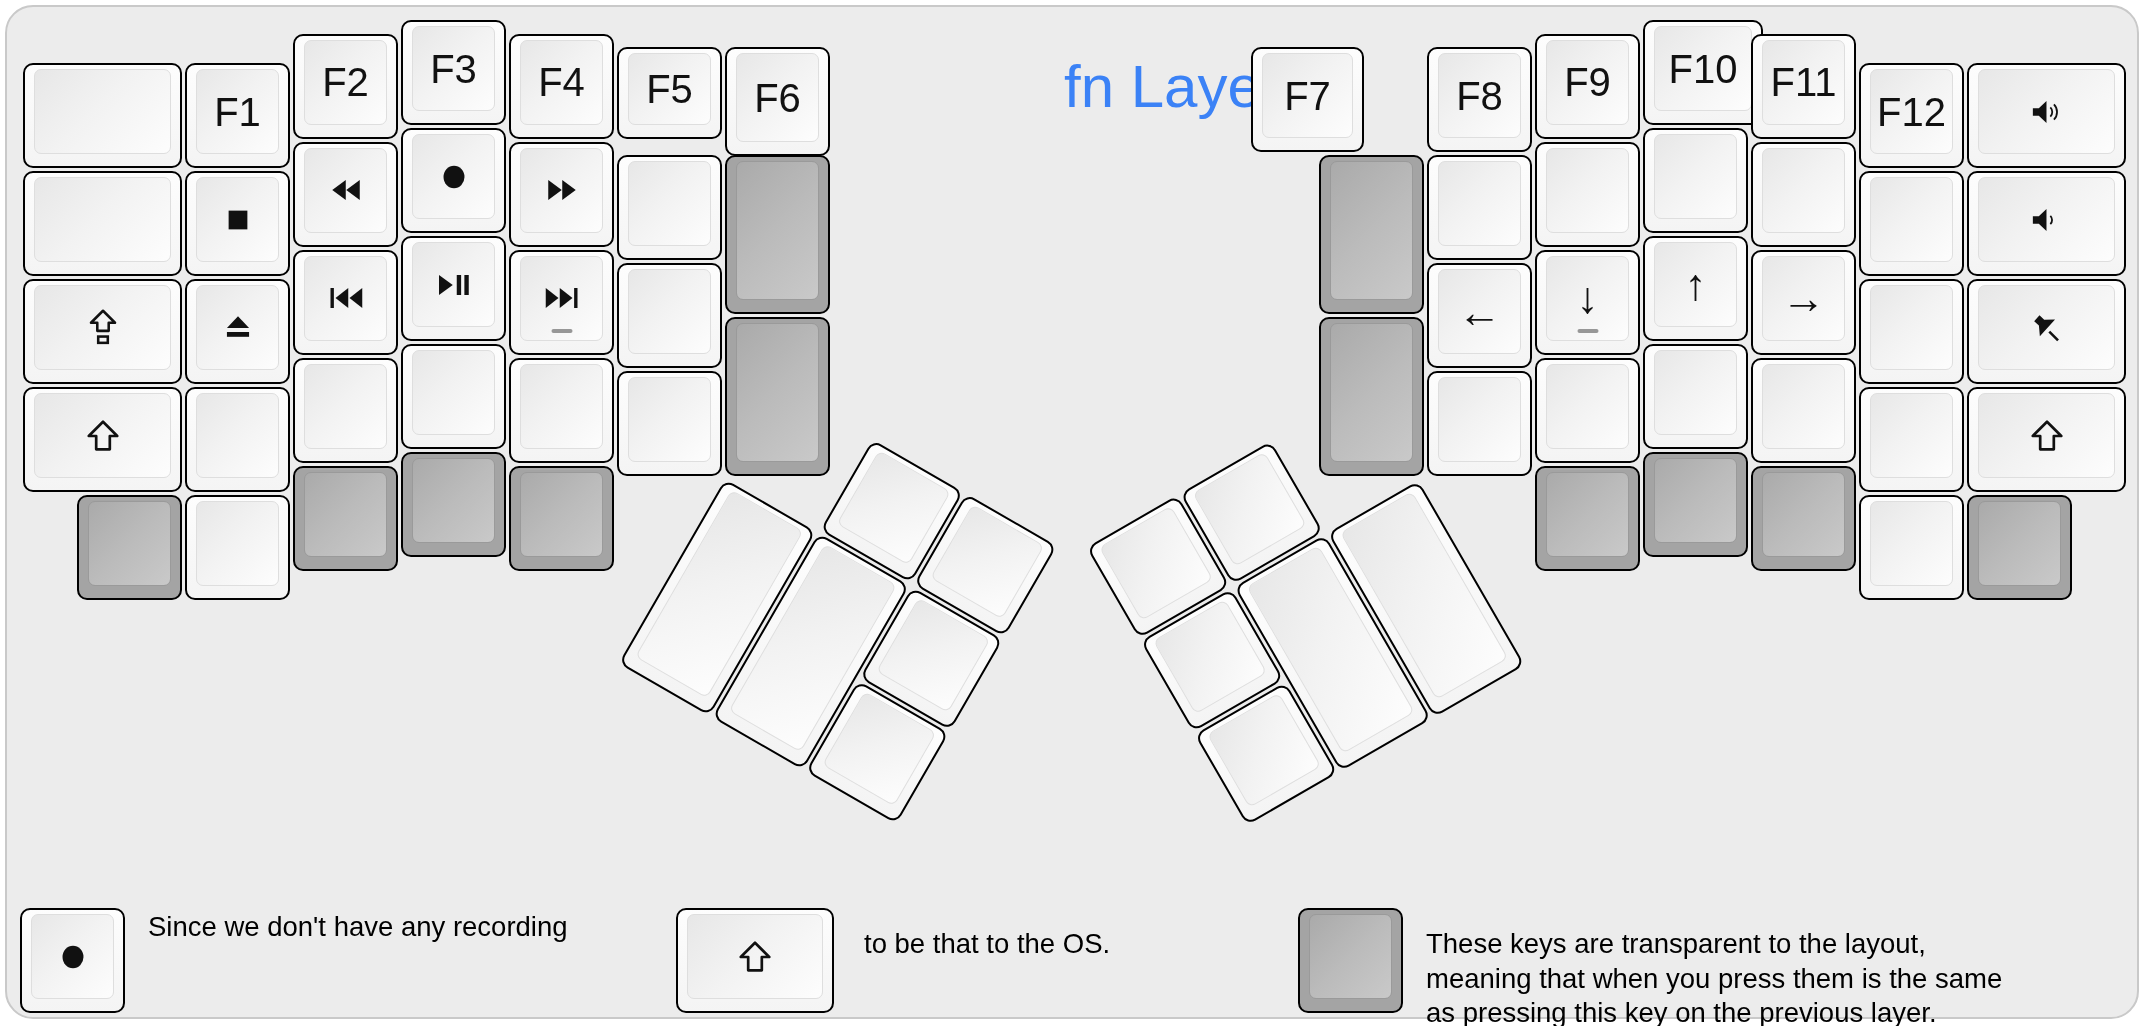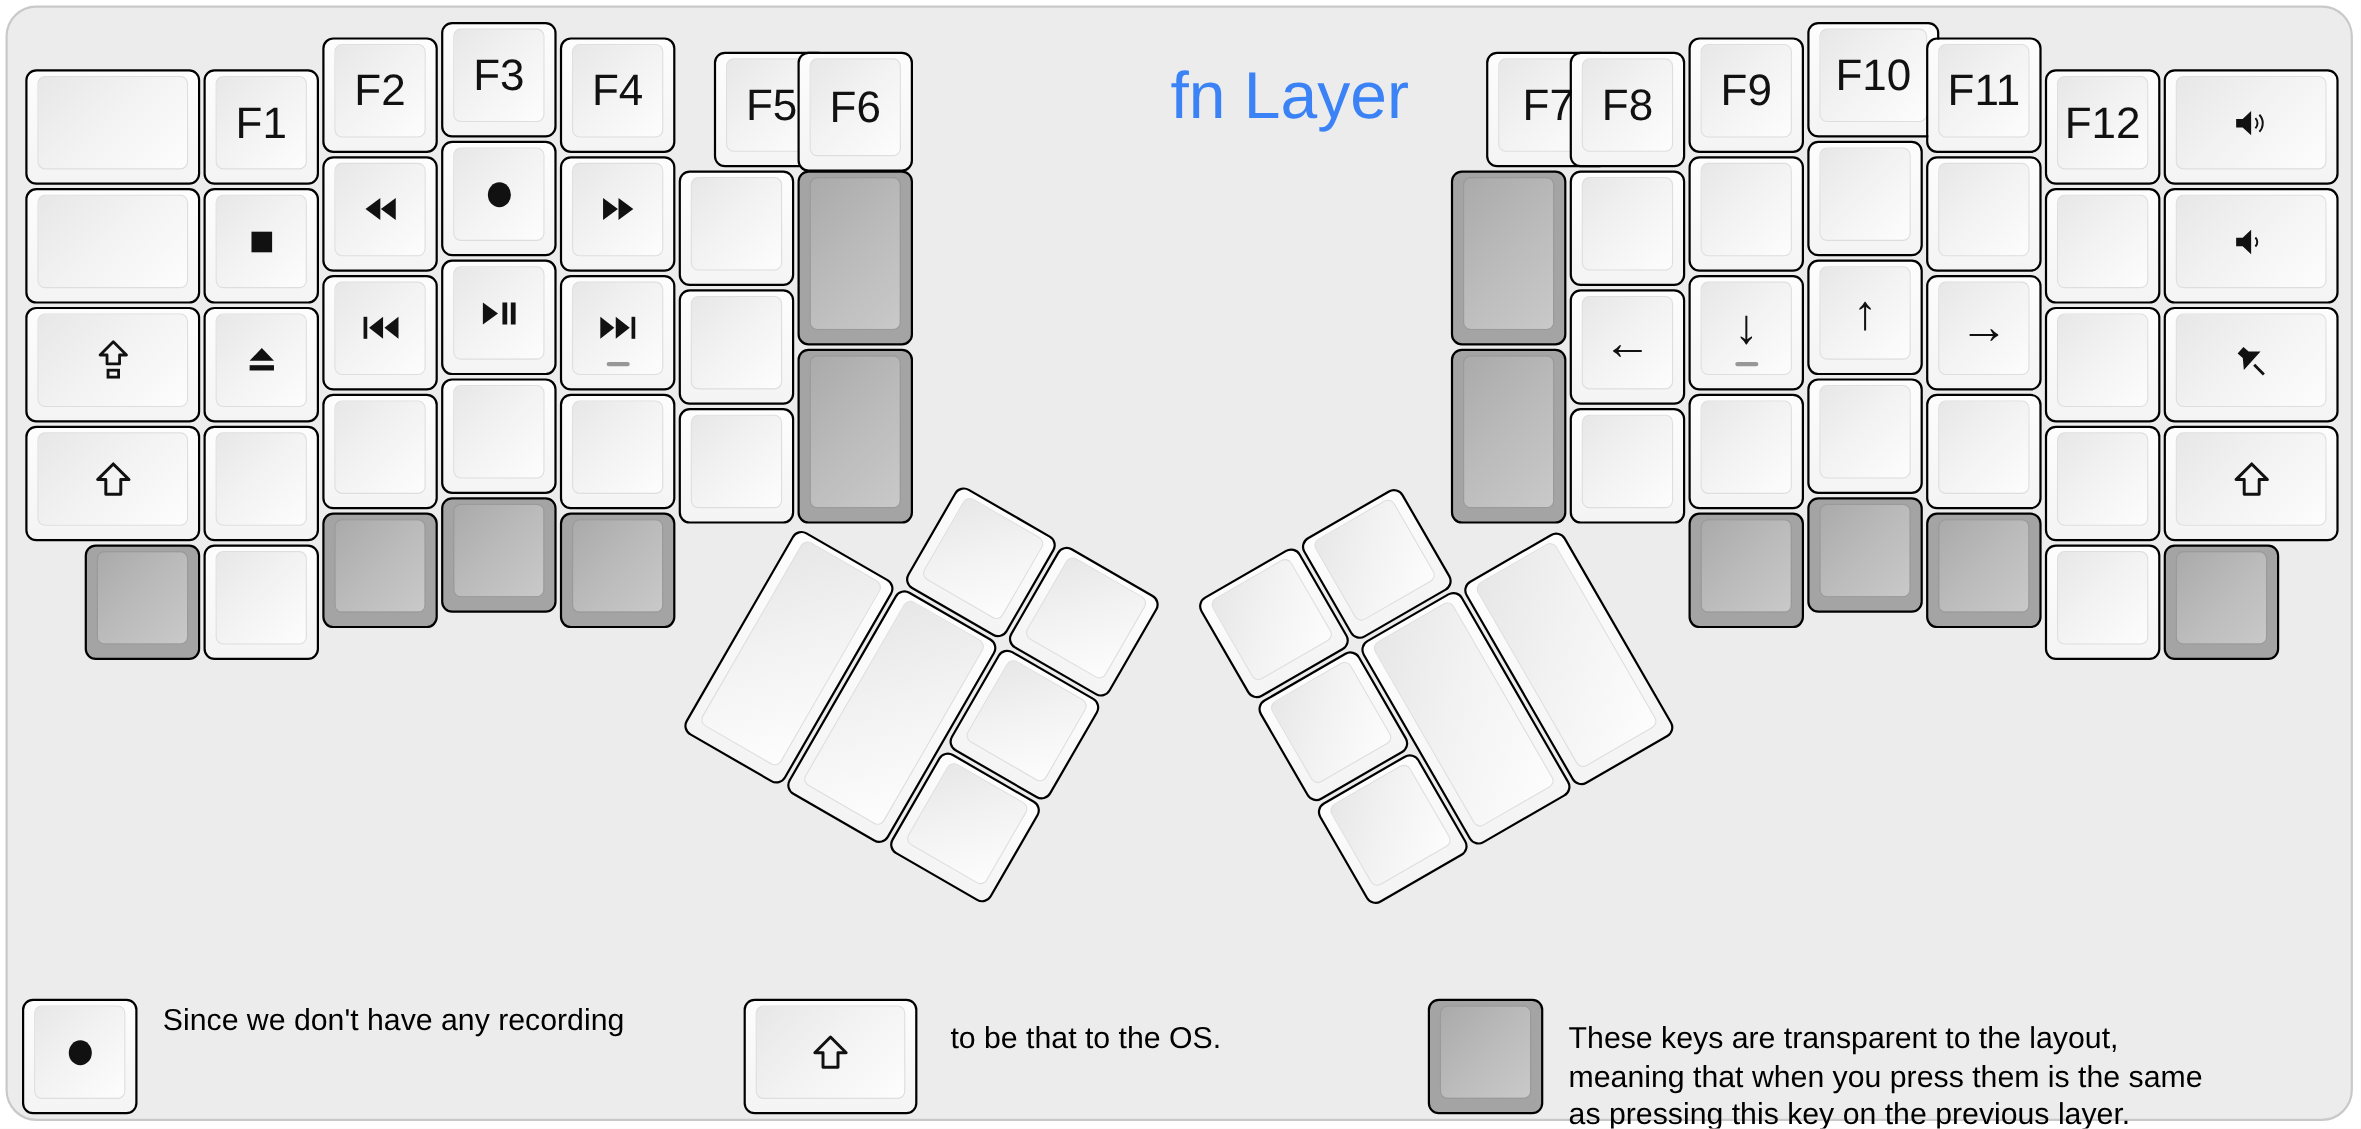--- a/index.html
+++ b/index.html
@@ -182,21 +182,21 @@
           </span>
           <div class="homing"></div>
         </div>
       </div>
       <div class="key white" style="left: 486px; top: 337.5px; width: 105px; height: 105px;">
         <div class="keytop"></div>
       </div>
       <div class="key gray" style="left: 486px; top: 445.5px; width: 105px; height: 105px;">
         <div class="keytop"></div>
       </div>
-      <div class="key white" style="left: 594px; top: 27px; width: 105px; height: 105px; margin-left: 32px;">
+      <div class="key white" style="left: 594px; top: 27px; width: 105px; height: 92px;">
         <div class="keytop">
           <span class="klabel">F5</span>
         </div>
       </div>
       <div class="key white" style="left: 594px; top: 135px; width: 105px; height: 105px;">
         <div class="keytop"></div>
       </div>
       <div class="key white" style="left: 594px; top: 243px; width: 105px; height: 105px;">
         <div class="keytop"></div>
       </div>
@@ -207,21 +207,21 @@
         <div class="keytop">
           <span class="klabel">F6</span>
         </div>
       </div>
       <div class="key gray" style="left: 702px; top: 135px; width: 105px; height: 159px;">
         <div class="keytop"></div>
       </div>
       <div class="key gray" style="left: 702px; top: 297px; width: 105px; height: 159px;">
         <div class="keytop"></div>
       </div>
-      <div class="key white" style="left: 1328px; top: 27px; width: 113px; height: 105px;">
+      <div class="key white" style="left: 1228px; top: 27px; width: 113px; height: 105px;">
         <div class="keytop">
           <span class="klabel">F7</span>
         </div>
       </div>
       <div class="key gray" style="left: 1296px; top: 135px; width: 105px; height: 159px;">
         <div class="keytop"></div>
       </div>
       <div class="key gray" style="left: 1296px; top: 297px; width: 105px; height: 159px;">
         <div class="keytop"></div>
       </div>

